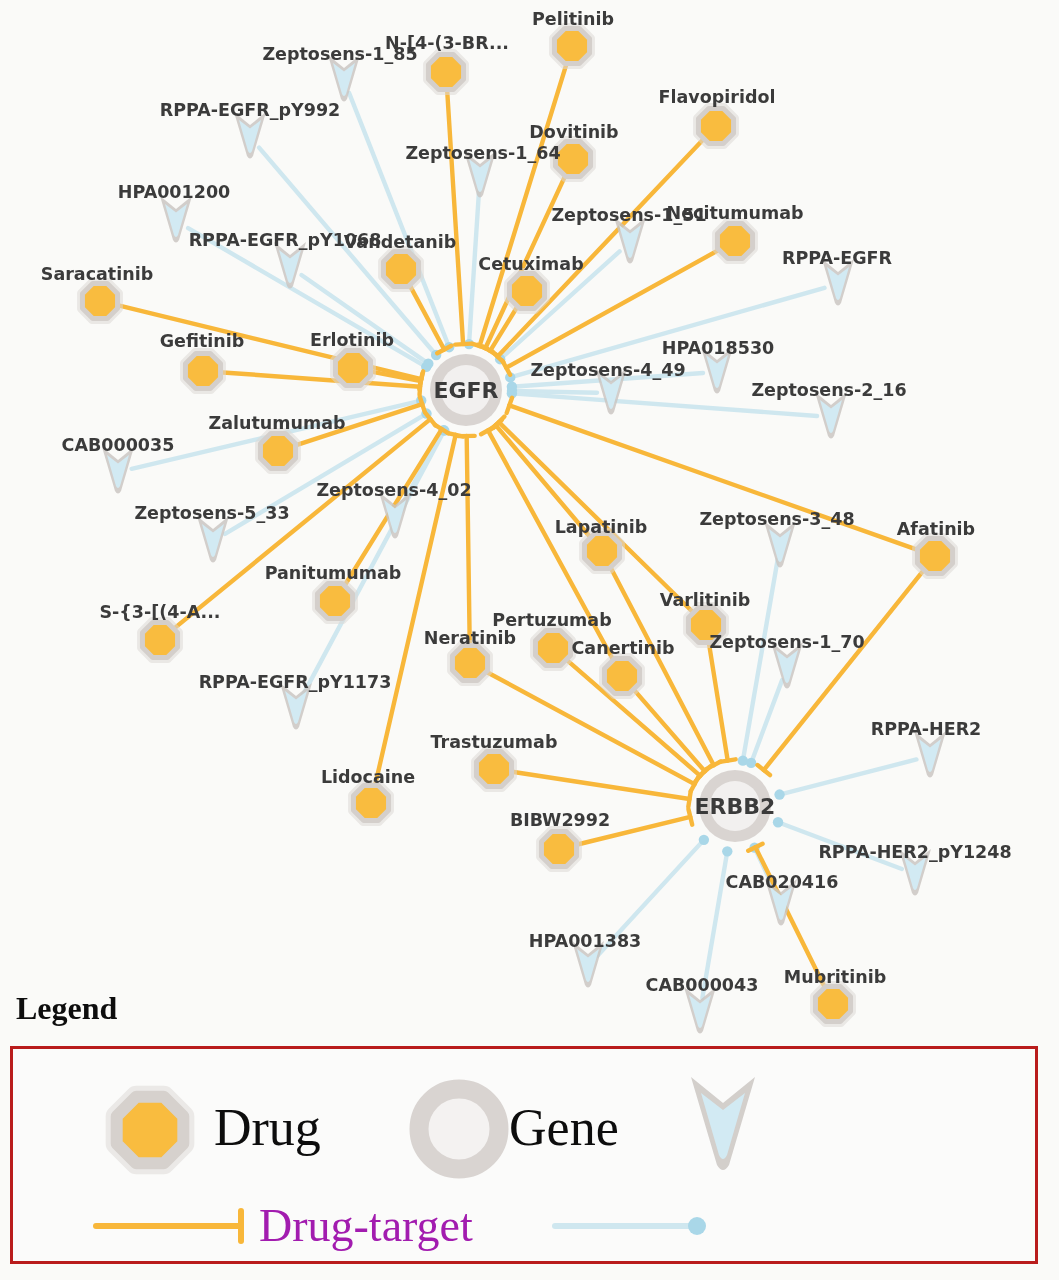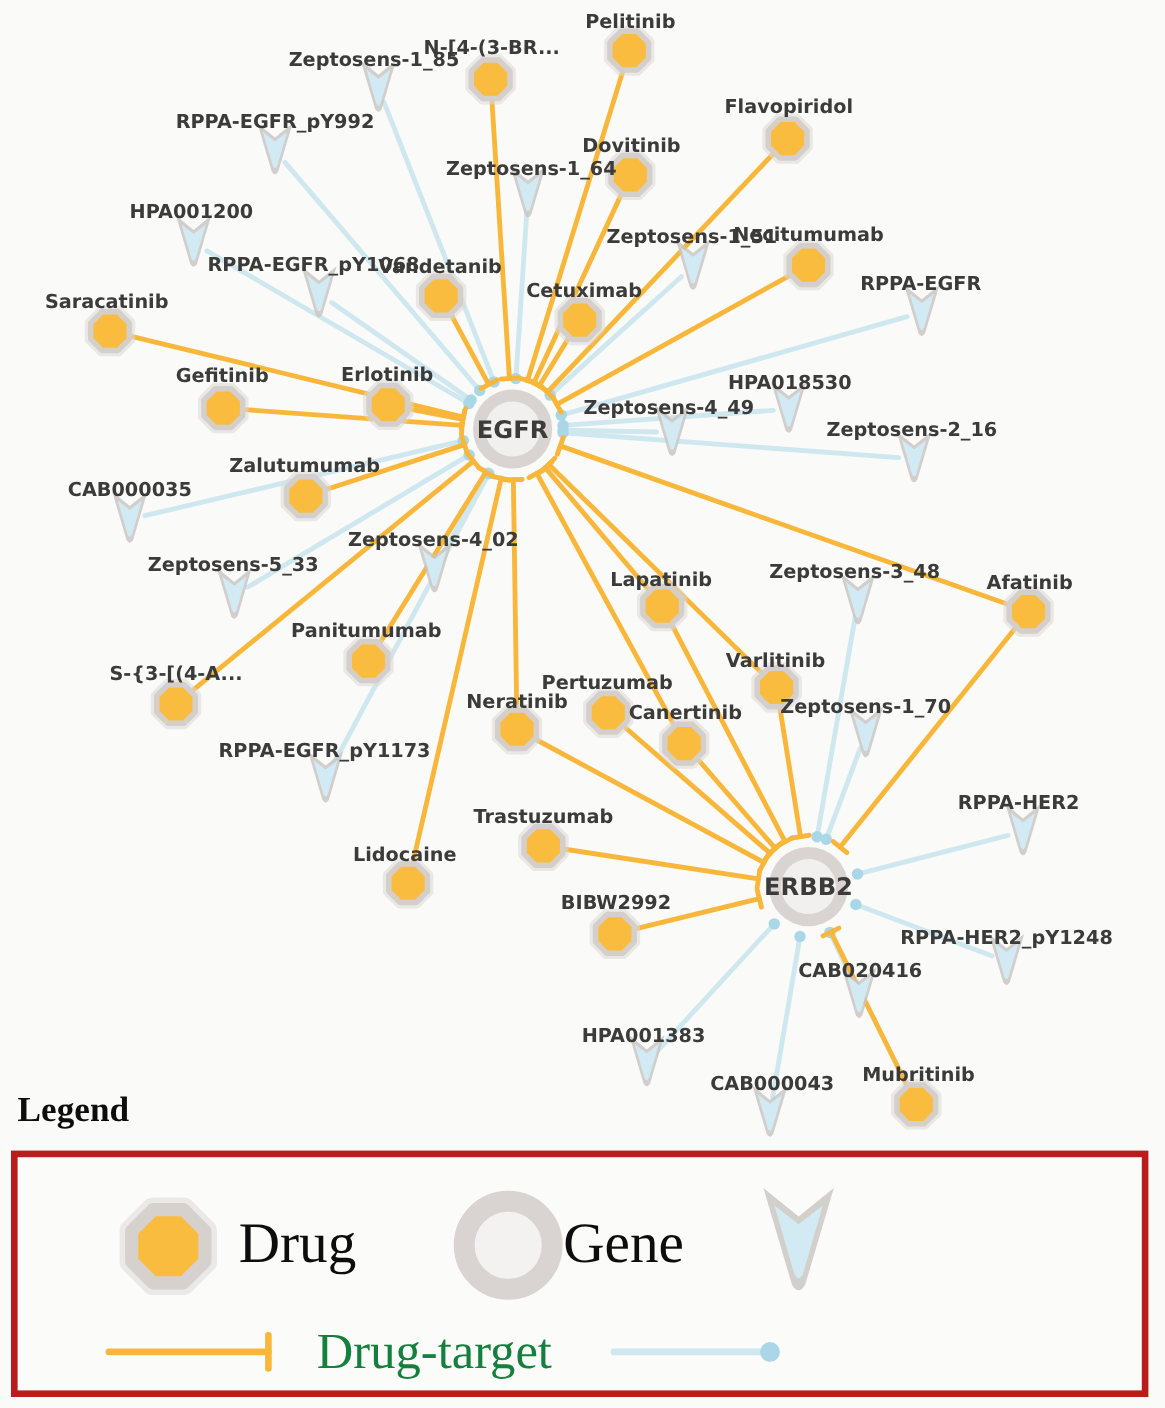--- a/index.html
+++ b/index.html
@@ -1,27 +1,27 @@
 <!DOCTYPE html>
 <html><head>
 <meta charset="utf-8">
 <style>
   html,body{margin:0;padding:0;background:#fafaf8;}
   .stage{position:relative;width:1059px;height:1280px;background:#fafaf8;overflow:hidden;
          font-family:"DejaVu Sans","Liberation Sans",sans-serif;}
   #graph-svg{position:absolute;left:0;top:0;}
   .legend-title{position:absolute;left:16px;top:990px;font-family:"Liberation Serif","DejaVu Serif",serif;
     font-weight:bold;font-size:32px;color:#0d0d0d;}
-  .legend-box{position:absolute;left:10px;top:1046px;width:1022px;height:212px;border:6px solid #b91c1c;
+  .legend-box{position:absolute;left:10px;top:1046px;width:1022px;height:212px;border:3px solid #b91c1c;
     background:#fbfbfa;}
   .legend-box .glyph{position:absolute;}
   .legend-box .ltxt{position:absolute;font-family:"Liberation Serif","DejaVu Serif",serif;
     font-size:52px;color:#0d0d0d;line-height:1.1;white-space:nowrap;}
   .legend-box .etxt{position:absolute;font-family:"Liberation Serif","DejaVu Serif",serif;
-    font-size:46px;color:#15803d;line-height:1.1;white-space:nowrap;margin-left:26px;}
+    font-size:46px;color:#a21caf;line-height:1.1;white-space:nowrap;}
 </style>
 </head>
 <body>
 
 <div class="stage">
 
   <svg id="graph-svg" width="1059" height="1280" viewBox="0 0 1059 1280">
       <g>
         <line x1="349.126933445136" y1="93.02745383600133" x2="449.15436153741024" y2="347.19550882456707" stroke="#cfe7ef" stroke-width="4.4" stroke-linecap="round"></line>
         <circle cx="449.15436153741024" cy="347.19550882456707" r="5.2" fill="#a9d7e8"></circle>

